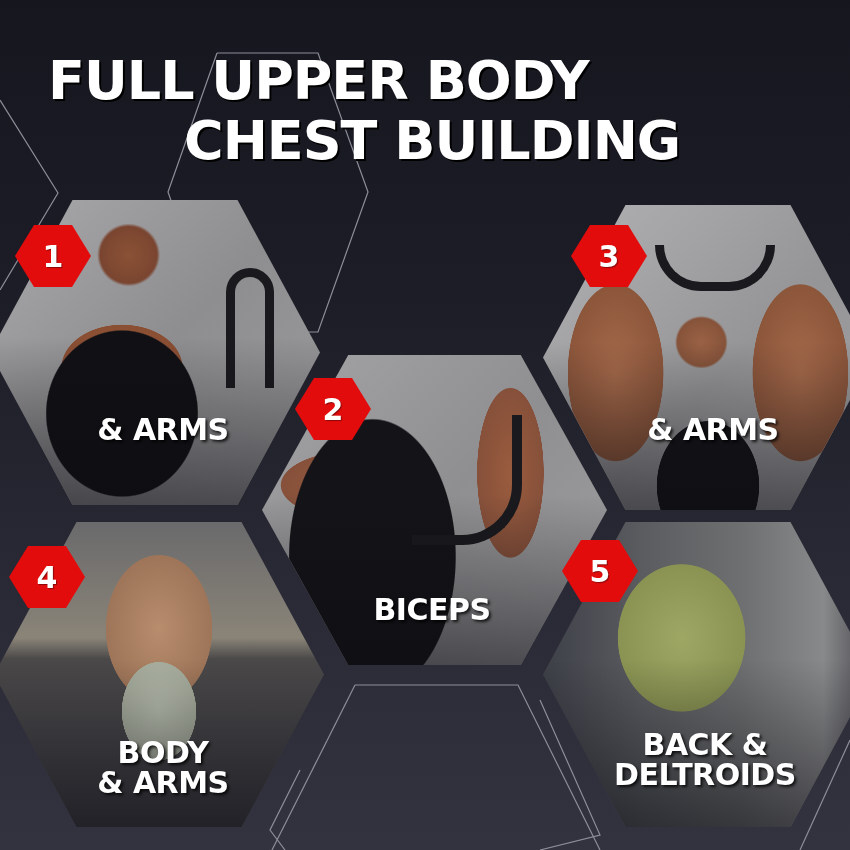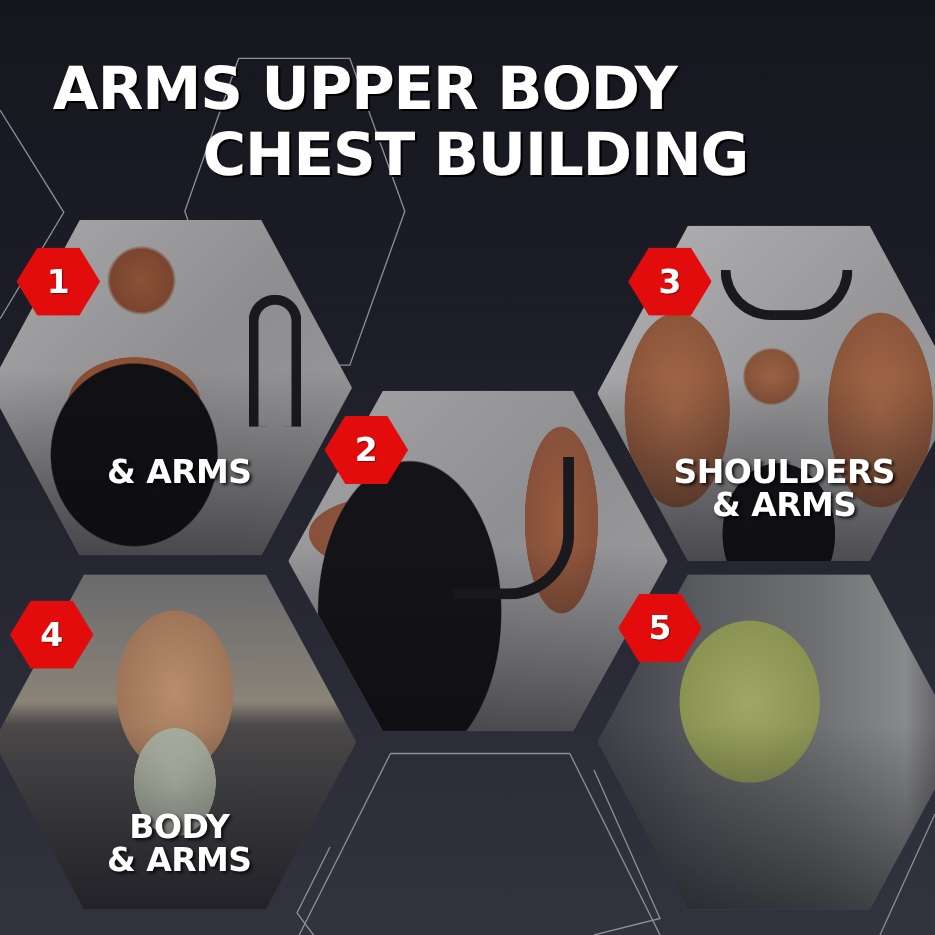--- a/index.html
+++ b/index.html
@@ -59,21 +59,21 @@
     <polyline points="0,100 58,193 0,290" fill="none" stroke="#8e8e9a" stroke-width="1.2"></polyline>
     <polyline points="850,110 850,110" fill="none"></polyline>
     <polyline points="355,685 518,685 600,850" fill="none" stroke="#8e8e9a" stroke-width="1.2"></polyline>
     <polyline points="355,685 272,850" fill="none" stroke="#8e8e9a" stroke-width="1.2"></polyline>
     <polyline points="540,700 600,835 540,850" fill="none" stroke="#8e8e9a" stroke-width="1.2"></polyline>
     <polyline points="850,740 800,850" fill="none" stroke="#8e8e9a" stroke-width="1.2"></polyline>
     <polyline points="300,770 270,830 285,850" fill="none" stroke="#8e8e9a" stroke-width="1.2"></polyline>
   </svg>
 
   <div class="headline">
-    <div class="l1">ARMS UPPER BODY</div>
+    <div class="l1">FULL UPPER BODY</div>
     <div class="l2">CHEST BUILDING</div>
   </div>
 
   <div class="hex" style="left:-10px; top:200px; width:330px; height:305px;">
     <div class="photo" style="background:
            radial-gradient(ellipse 38% 45% at 40% 70%, #111115 0%, #111115 60%, rgba(17,17,21,0) 61%),
            radial-gradient(ellipse 26% 20% at 40% 55%, #9a5c3e 0%, #8a4e33 70%, rgba(0,0,0,0) 71%),
            radial-gradient(circle at 42% 18%, #8a5236 0%, #7a4530 9%, rgba(0,0,0,0) 10%),
            linear-gradient(135deg, #a9a9ab 0%, #8e8e90 50%, #9c9c9e 100%);"></div>
     <div class="figure" style="left:236px; top:68px; width:48px; height:120px; border:9px solid #1a1a1e; border-bottom:none; border-radius:26px 26px 0 0; box-sizing:border-box;"></div>
@@ -112,27 +112,33 @@
            radial-gradient(ellipse 28% 14% at 28% 42%, #9a5c3e 0%, #86503a 80%, rgba(0,0,0,0) 81%),
            radial-gradient(ellipse 12% 34% at 72% 38%, #9a5c3e 0%, #86503a 80%, rgba(0,0,0,0) 81%),
            linear-gradient(135deg, #a4a4a6 0%, #8f8f91 50%, #a0a0a2 100%);"></div>
     <div class="figure" style="left:150px; top:60px; width:110px; height:130px; border:10px solid #1a1a1e; border-top:none; border-left:none; border-radius:0 0 60px 0; box-sizing:border-box;"></div>
     <div class="shade"></div>
   </div>
 
   <div class="label" style="left:88px; top:415px; width:150px;">
     <div>&amp; ARMS</div>
   </div>
+  <div class="label" style="left:352px; top:595px; width:160px;">
+    <div>BICEPS</div>
+  </div>
   <div class="label" style="left:598px; top:415px; width:230px;">
-    <div>SHOULDERS</div>
     <div>&amp; ARMS</div>
   </div>
   <div class="label" style="left:88px; top:738px; width:150px;">
     <div>BODY</div>
     <div>&amp; ARMS</div>
+  </div>
+  <div class="label" style="left:600px; top:730px; width:210px;">
+    <div>BACK &amp;</div>
+    <div>DELTROIDS</div>
   </div>
 
   <div class="badge" style="left:15px; top:225px;">1</div>
   <div class="badge" style="left:295px; top:378px;">2</div>
   <div class="badge" style="left:571px; top:225px;">3</div>
   <div class="badge" style="left:9px; top:546px;">4</div>
   <div class="badge" style="left:562px; top:540px;">5</div>
 
 </div>
 

